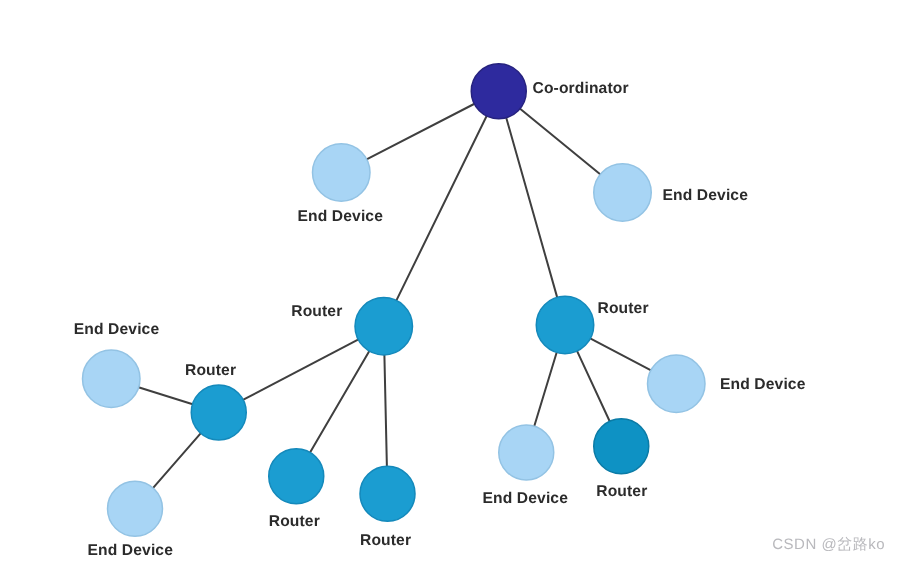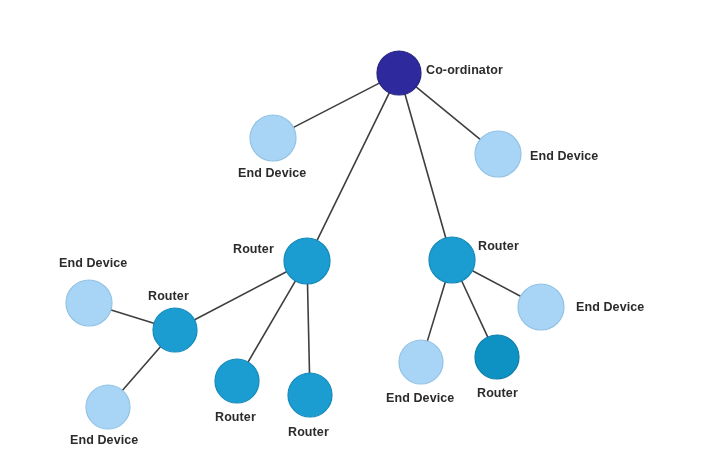--- a/index.html
+++ b/index.html
@@ -90,14 +90,15 @@
       <div class="node-label" style="left: 148px; top: 290px;">Router</div>
       <div class="node-label" style="left: 59px; top: 257px;">End Device</div>
       <div class="node-label" style="left: 70px; top: 434px;">End Device</div>
       <div class="node-label" style="left: 215px; top: 411px;">Router</div>
       <div class="node-label" style="left: 288px; top: 426px;">Router</div>
       <div class="node-label" style="left: 386px; top: 392px;">End Device</div>
       <div class="node-label" style="left: 477px; top: 387px;">Router</div>
       <div class="node-label" style="left: 576px; top: 301px;">End Device</div>
     </div>
 
+  <div class="watermark">CSDN @岔路ko</div>
 
 </div>
 
 </body></html>

